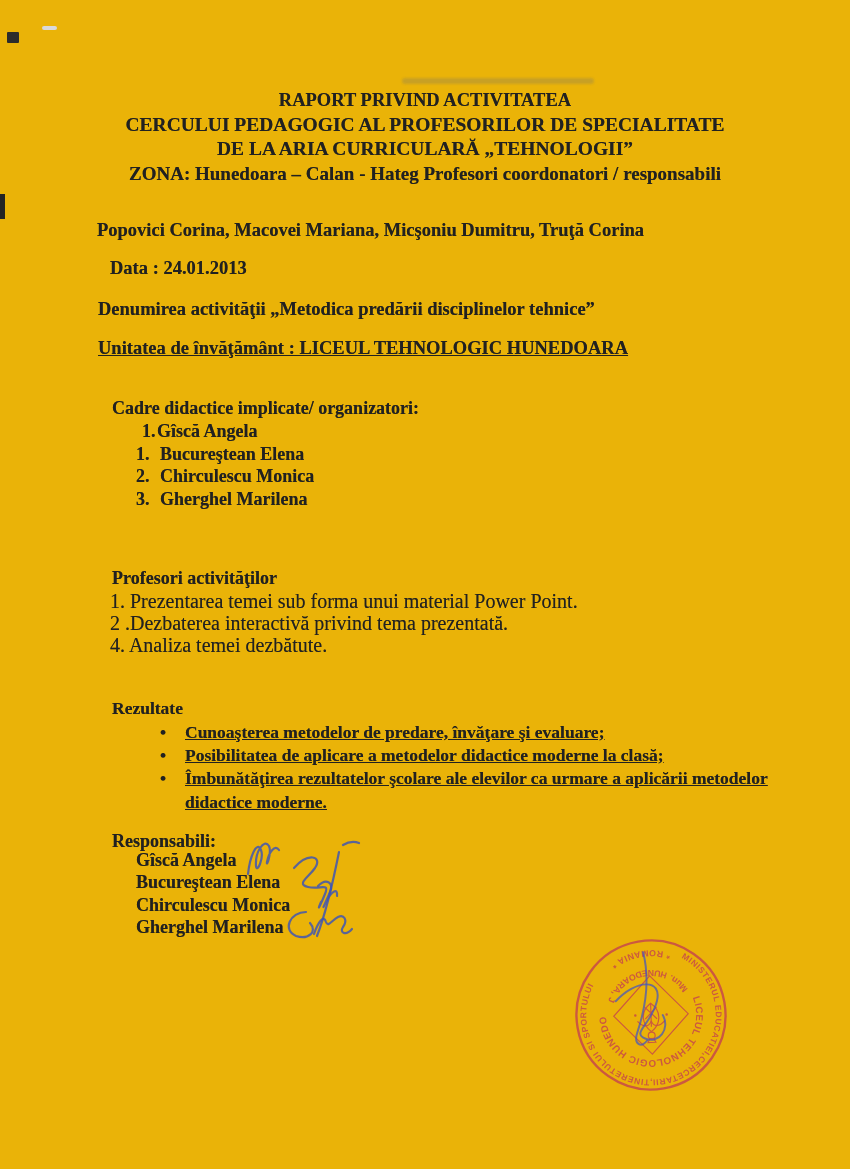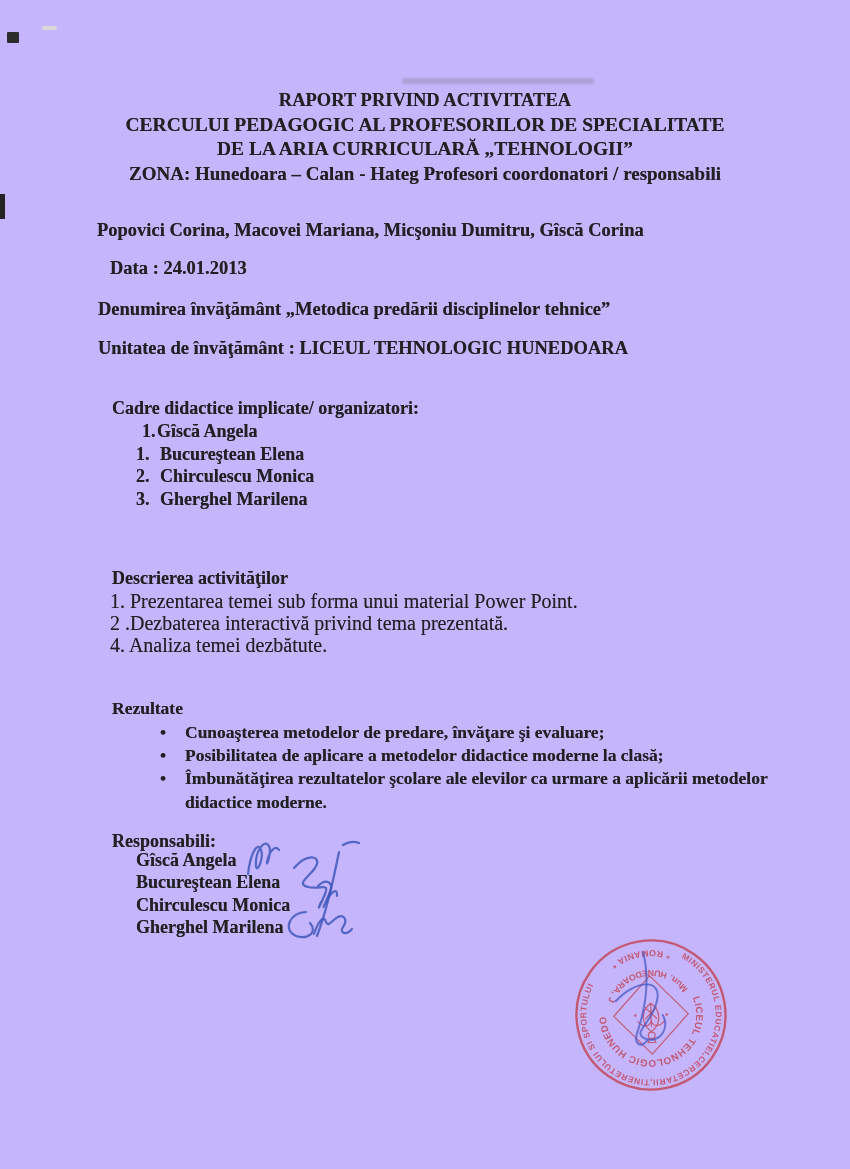--- a/index.html
+++ b/index.html
@@ -1,21 +1,21 @@
 <!DOCTYPE html>
 <html><head>
 <meta charset="utf-8">
 <style>
   * { box-sizing: border-box; margin: 0; padding: 0; }
   html, body { background: #ffffff; }
   .page {
     position: relative;
     width: 850px;
     height: 1169px;
-    background: #c4b5fd;
+    background: #eab308;
     overflow: hidden;
     font-family: "Liberation Serif", serif;
     color: #212121;
   }
   .txt { position: absolute; white-space: nowrap; text-shadow: 0 0 0.6px rgba(30,30,30,0.6); }
   .b { font-weight: bold; }
 
   
   .artifact { position: absolute; }
   .mark-square { left: 7px; top: 32px; width: 12px; height: 11px; background: #2c2c2c; border-radius: 1px; }
@@ -27,37 +27,37 @@
   .t-line { position: absolute; left: 0; right: 0; text-align: center; font-weight: bold; text-shadow: 0 0 0.6px rgba(30,30,30,0.6); }
   .t1 { top: 90px;  font-size: 18.5px; }
   .t2 { top: 114px; font-size: 19.5px; }
   .t3 { top: 138px; font-size: 19.5px; }
   .t4 { top: 163px; font-size: 19px; }
   .t5 { top: 187px; font-size: 18.5px; }
 
   .coordinators { top: 220px; left: 97px; font-size: 18.5px; }
   .date-line    { top: 258px; left: 110px; font-size: 18.5px; }
   .activity-line{ top: 299px; left: 98px; font-size: 18.5px; }
-  .school-line  { top: 338px; left: 98px; font-size: 18.5px; }
+  .school-line  { top: 338px; left: 98px; font-size: 18.5px; text-decoration: underline; }
 
   .staff-heading { top: 398px; left: 112px; font-size: 18px; }
   .staff-list { position: absolute; top: 420px; left: 136px; font-size: 18px; font-weight: bold; line-height: 22.5px; text-shadow: 0 0 0.6px rgba(30,30,30,0.6); }
   .staff-item { display: flex; }
   .staff-item .num { width: 24px; flex: none; }
   .staff-item.first { padding-left: 6px; }
   .staff-item.first .num { width: 15px; }
 
   .desc-heading { top: 568px; left: 112px; font-size: 18px; }
   .desc-list { position: absolute; top: 591px; left: 110px; font-size: 20px; line-height: 21.8px; text-shadow: 0 0 0.5px rgba(40,40,40,0.5); }
 
   .results-heading { top: 698px; left: 112px; font-size: 17.5px; }
   .results-list { position: absolute; top: 721px; left: 160px; width: 648px; font-size: 17.5px; font-weight: bold; line-height: 23.2px; text-shadow: 0 0 0.6px rgba(30,30,30,0.6); }
   .res-item { display: flex; }
   .res-item .bullet { width: 25px; flex: none; }
-  .res-item .res-text { width: 620px; }
+  .res-item .res-text { width: 620px; text-decoration: underline; }
 
   .resp-heading { top: 831px; left: 112px; font-size: 18px; text-align: center; }
   .resp-list { position: absolute; top: 849px; left: 136px; font-size: 18px; font-weight: bold; line-height: 22.4px; text-shadow: 0 0 0.6px rgba(30,30,30,0.6); }
 
   .signatures { position: absolute; left: 222px; top: 826px; width: 175px; height: 140px; }
   .signatures path { fill: none; stroke: #3a53b8; stroke-width: 2.2; stroke-linecap: round; stroke-linejoin: round; opacity: 0.82; }
 
   .stamp { position: absolute; left: 553px; top: 917px; width: 196px; height: 196px; }
   .stamp text { font-family: "Liberation Sans", sans-serif; font-weight: bold; }
   .stamp .ring-shape { fill: none; stroke-width: 2.4; }
@@ -72,23 +72,23 @@
   <div class="artifact mark-square"></div>
   <div class="artifact mark-edge"></div>
   <div class="artifact mark-dash"></div>
   <div class="artifact mark-smudge"></div>
 
   <div class="t-line t1">RAPORT PRIVIND ACTIVITATEA</div>
   <div class="t-line t3">DE LA ARIA CURRICULARĂ „TEHNOLOGII”</div>
   <div class="t-line t2">CERCULUI PEDAGOGIC AL PROFESORILOR DE SPECIALITATE</div>
   <div class="t-line t4">ZONA: Hunedoara – Calan - Hateg Profesori coordonatori / responsabili</div>
 
-  <div class="txt b coordinators">Popovici Corina, Macovei Mariana, Micşoniu Dumitru, Gîscă Corina</div>
+  <div class="txt b coordinators">Popovici Corina, Macovei Mariana, Micşoniu Dumitru, Truţă Corina</div>
   <div class="txt b date-line">Data : 24.01.2013</div>
-  <div class="txt b activity-line">Denumirea învăţământ  „Metodica predării disciplinelor tehnice”</div>
+  <div class="txt b activity-line">Denumirea activităţii  „Metodica predării disciplinelor tehnice”</div>
   <div class="txt b school-line">Unitatea de învăţământ : LICEUL TEHNOLOGIC HUNEDOARA</div>
 
   <div class="txt b staff-heading">Cadre didactice implicate/ organizatori:</div>
   <div class="staff-list">
     <div class="staff-item first">
       <span class="num">1.</span>
       <span class="nm">Gîscă Angela</span>
     </div>
     <div class="staff-item">
       <span class="num">1.</span>
@@ -97,21 +97,21 @@
     <div class="staff-item">
       <span class="num">2.</span>
       <span class="nm">Chirculescu Monica</span>
     </div>
     <div class="staff-item">
       <span class="num">3.</span>
       <span class="nm">Gherghel Marilena</span>
     </div>
   </div>
 
-  <div class="txt b desc-heading">Descrierea activităţilor</div>
+  <div class="txt b desc-heading">Profesori activităţilor</div>
   <div class="desc-list">
     <div class="desc-item">1. Prezentarea temei sub forma unui material Power Point.</div>
     <div class="desc-item">2 .Dezbaterea interactivă privind tema prezentată.</div>
     <div class="desc-item">4. Analiza temei dezbătute.</div>
   </div>
 
   <div class="txt b results-heading">Rezultate</div>
   <div class="results-list">
     <div class="res-item">
       <span class="bullet">•</span>

